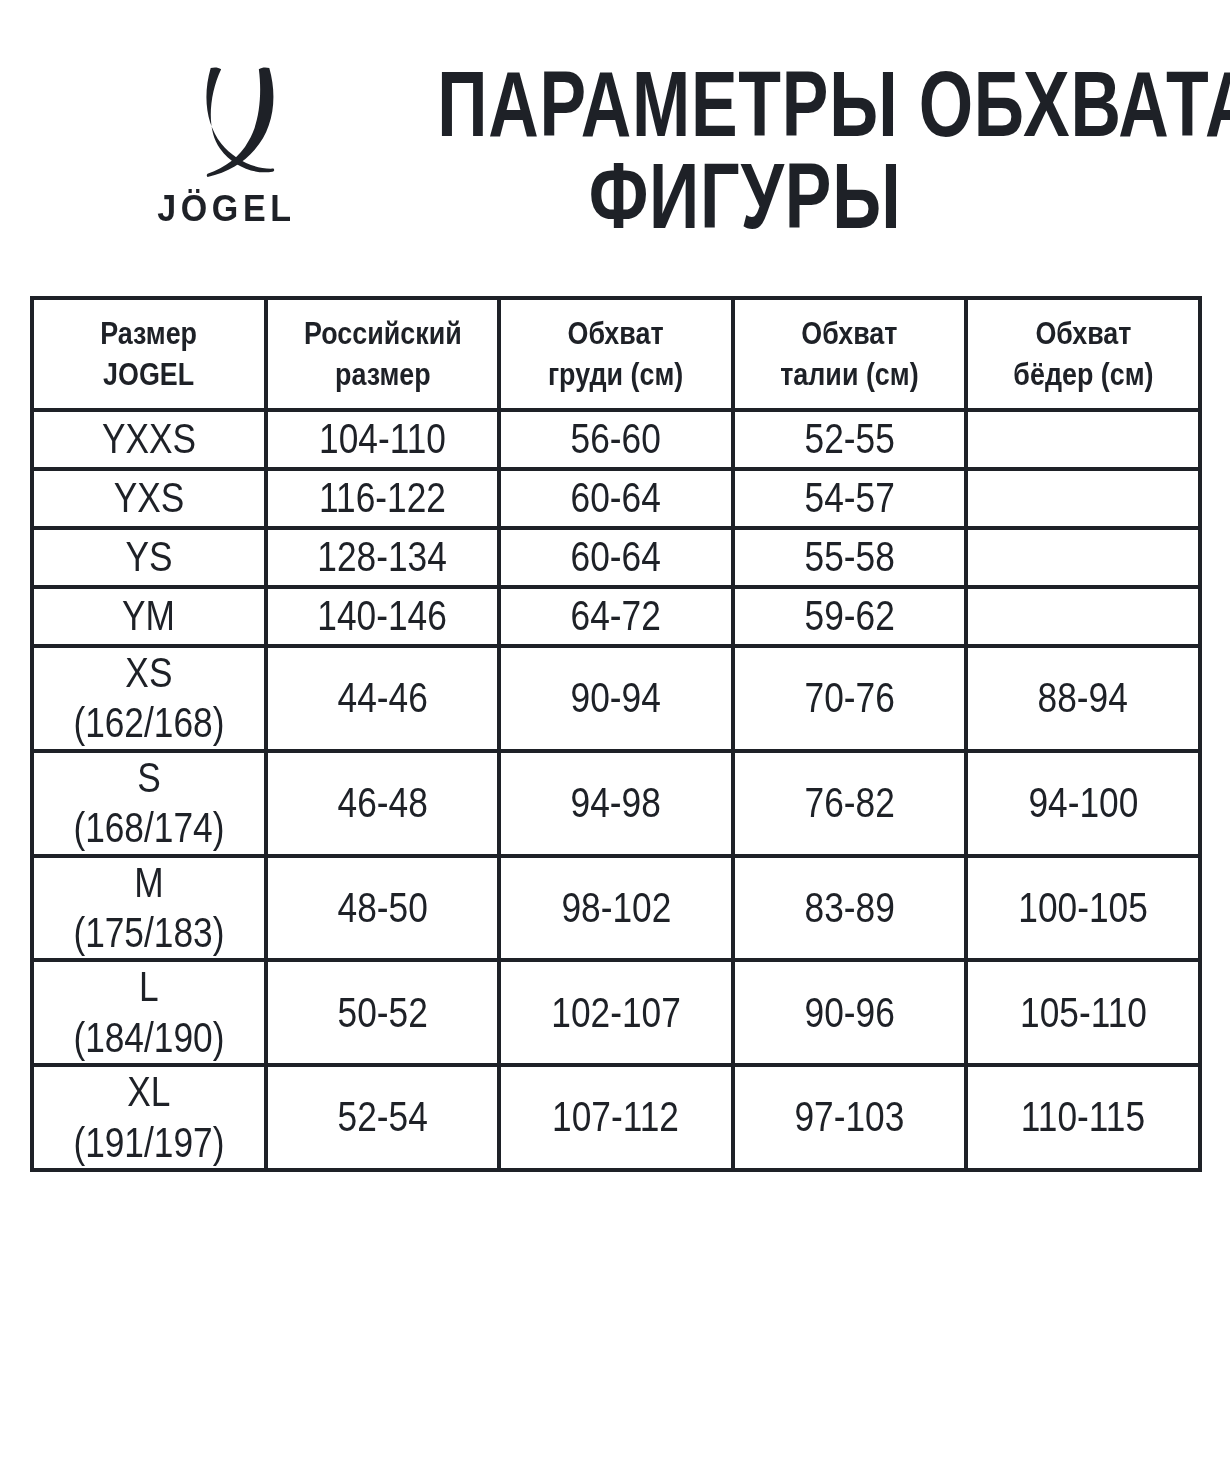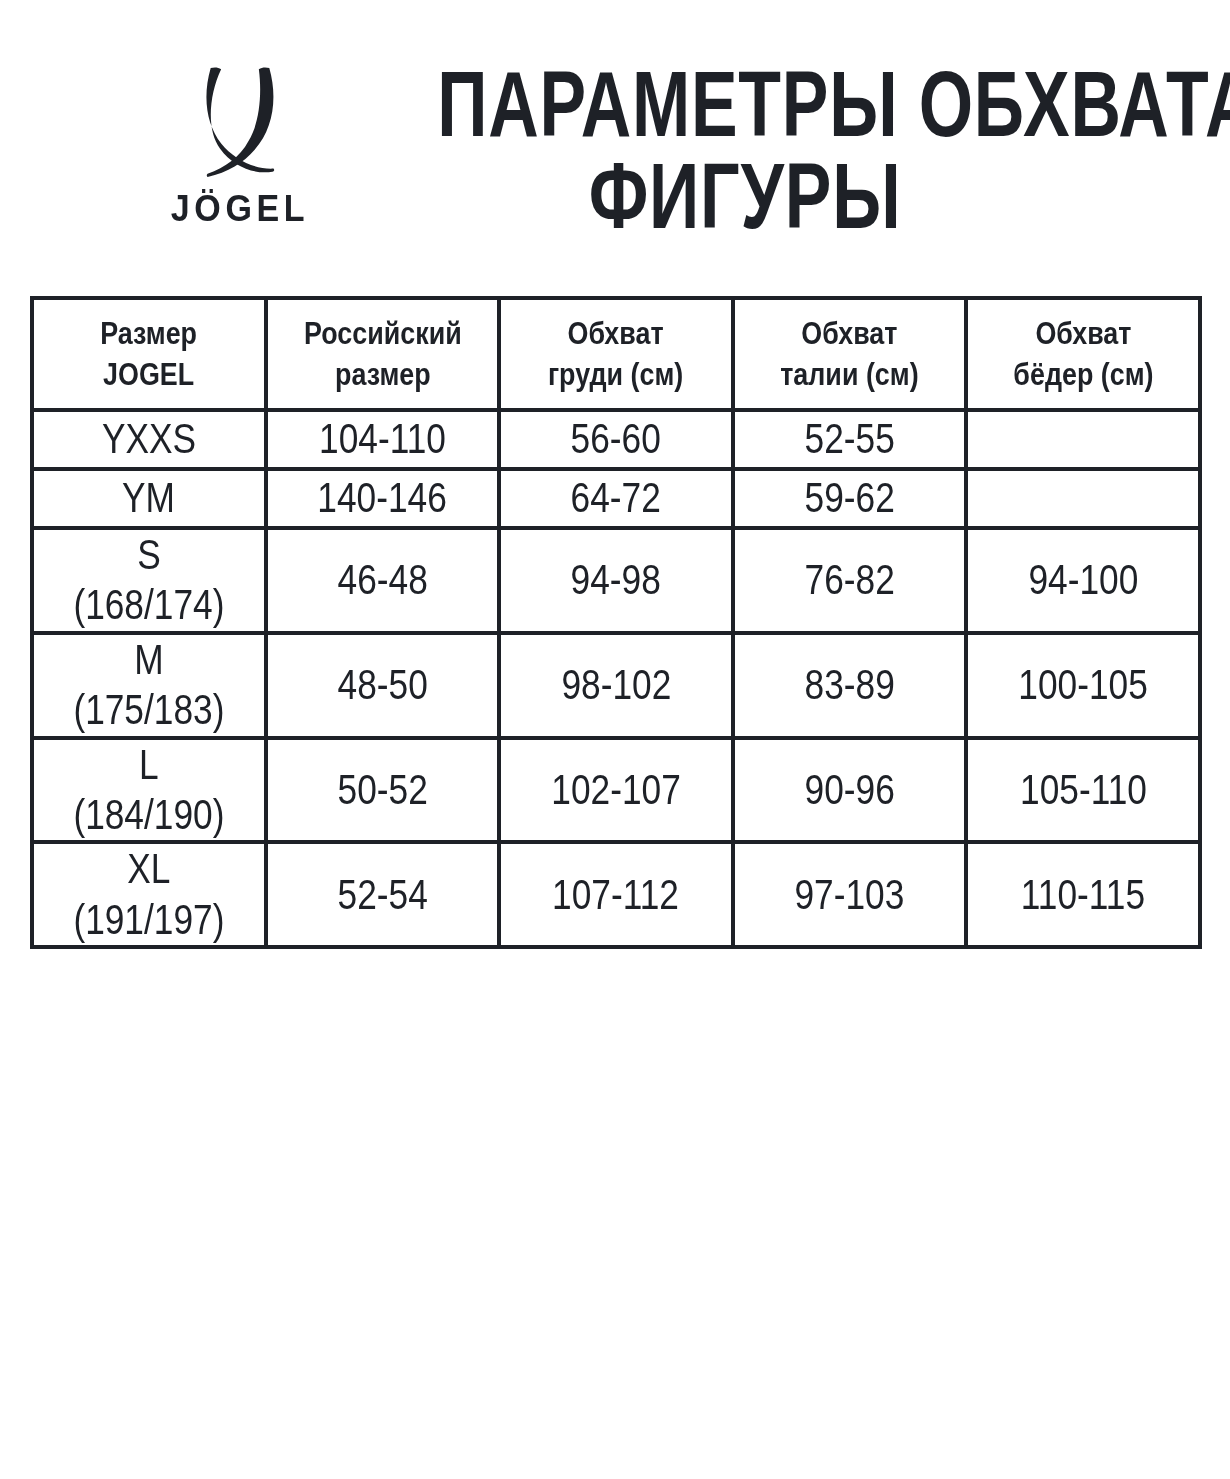--- a/index.html
+++ b/index.html
@@ -17,21 +17,20 @@
     font-family:"Liberation Sans", sans-serif;
     overflow:hidden;
   }
 
   
   .logo{
     position:absolute;
     left:150px;
     top:66px;
     width:180px;
-    text-align:center;
   }
   .logo svg{ display:block; margin:0 auto; }
   .logo-word{
     margin-top:10px;
     font-size:37px;
     font-weight:bold;
     letter-spacing:5px;
     transform:scaleX(0.92);
     transform-origin:50% 50%;
     white-space:nowrap;
@@ -151,25 +150,47 @@
     </thead>
     <tbody id="tbody">
         <tr class="row-short">
       <td><span class="cx">YXXS</span></td>
       <td><span class="cx">104-110</span></td>
       <td><span class="cx">56-60</span></td>
       <td><span class="cx">52-55</span></td>
       <td><span class="cx"></span></td>
     </tr>
         <tr class="row-short">
+      <td><span class="cx">YXS</span></td>
+      <td><span class="cx">116-122</span></td>
+      <td><span class="cx">60-64</span></td>
+      <td><span class="cx">54-57</span></td>
+      <td><span class="cx"></span></td>
+    </tr>
+        <tr class="row-short">
+      <td><span class="cx">YS</span></td>
+      <td><span class="cx">128-134</span></td>
+      <td><span class="cx">60-64</span></td>
+      <td><span class="cx">55-58</span></td>
+      <td><span class="cx"></span></td>
+    </tr>
+        <tr class="row-short">
       <td><span class="cx">YM</span></td>
       <td><span class="cx">140-146</span></td>
       <td><span class="cx">64-72</span></td>
       <td><span class="cx">59-62</span></td>
       <td><span class="cx"></span></td>
+    </tr>
+        <tr class="row-tall">
+      <td><span class="cx">XS
+(162/168)</span></td>
+      <td><span class="cx">44-46</span></td>
+      <td><span class="cx">90-94</span></td>
+      <td><span class="cx">70-76</span></td>
+      <td><span class="cx">88-94</span></td>
     </tr>
         <tr class="row-tall">
       <td><span class="cx">S
 (168/174)</span></td>
       <td><span class="cx">46-48</span></td>
       <td><span class="cx">94-98</span></td>
       <td><span class="cx">76-82</span></td>
       <td><span class="cx">94-100</span></td>
     </tr>
         <tr class="row-tall">

